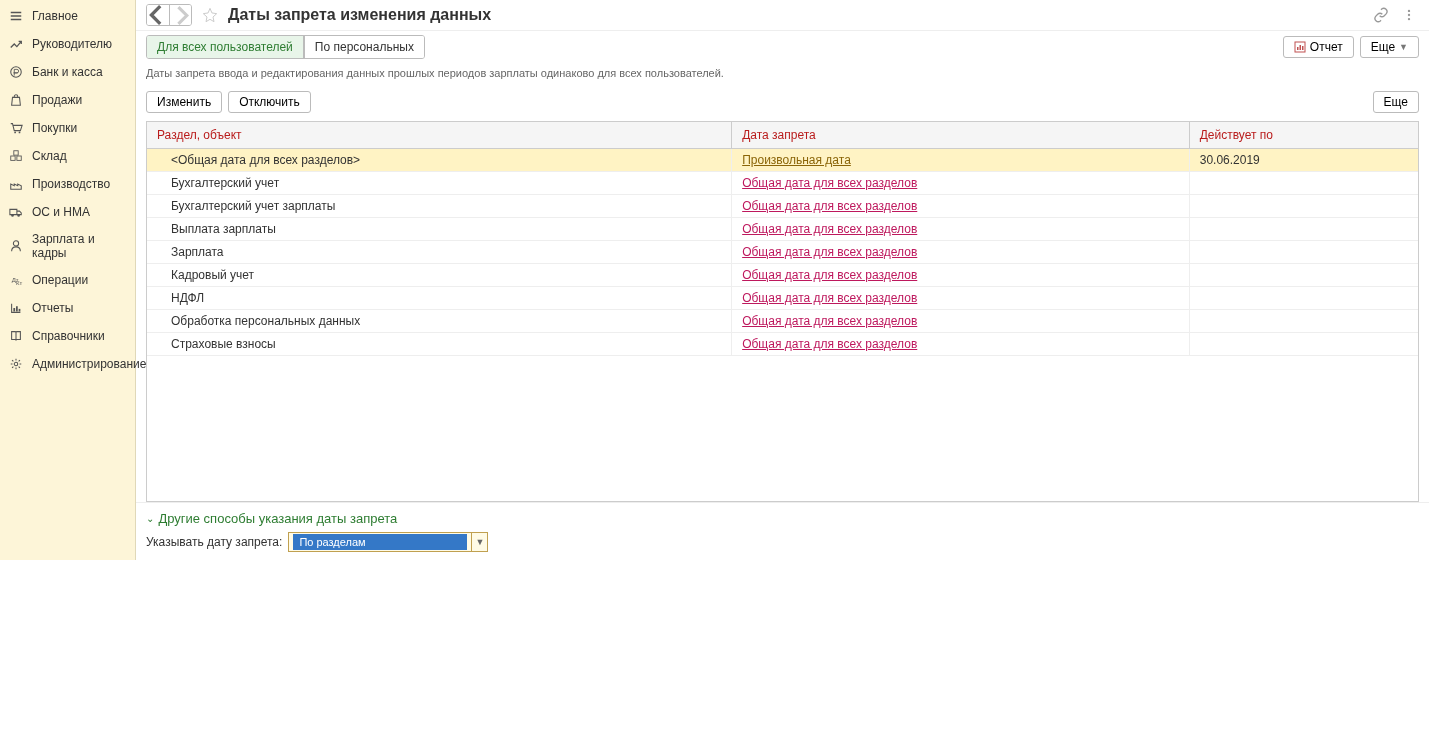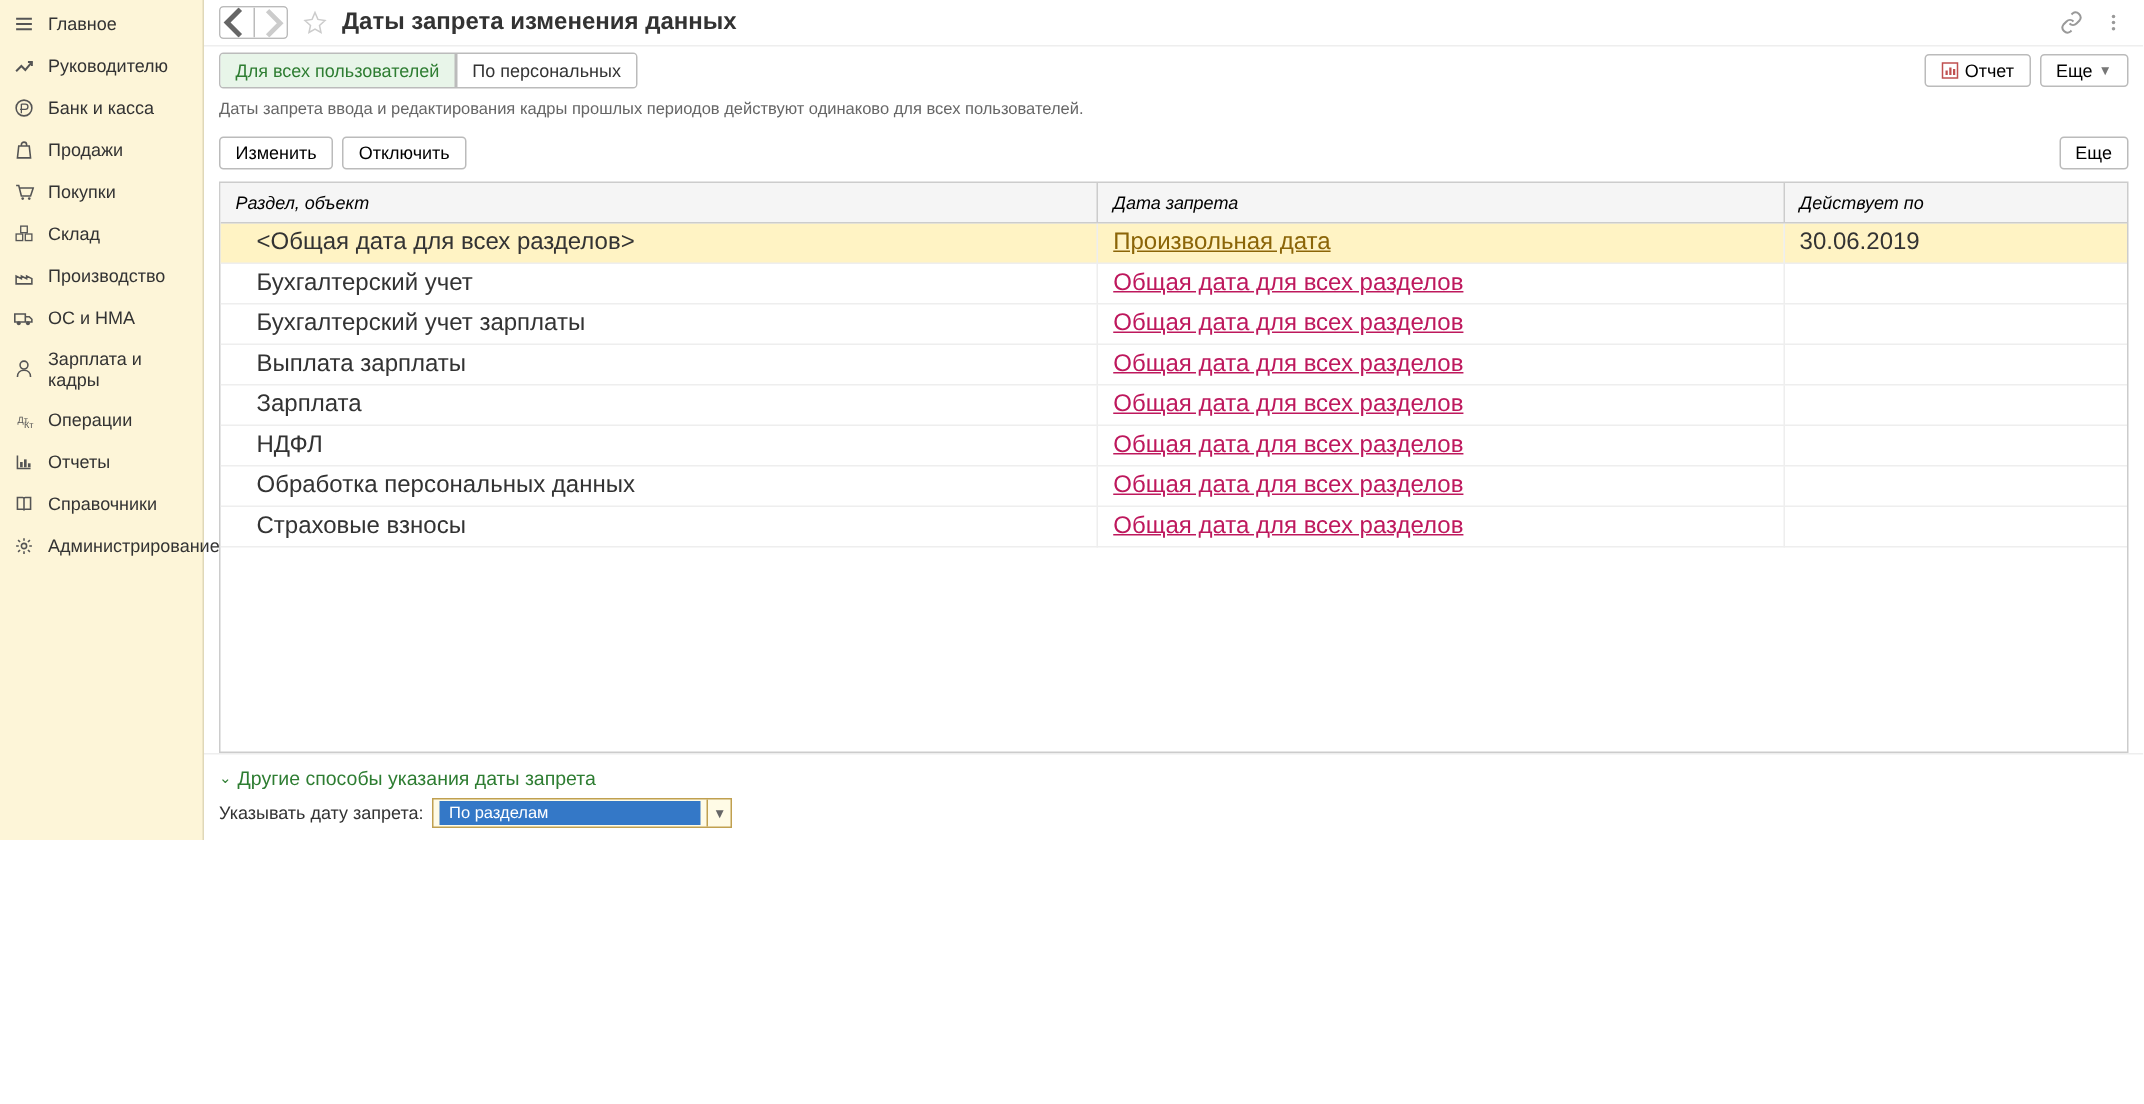--- a/index.html
+++ b/index.html
@@ -26,23 +26,23 @@
 .tab.active { background: #e8f5e9; color: #2e7d32; border-right: 1px solid #bbb; }
 .tab + .tab { border-left: 1px solid #bbb; }
 .spacer { flex: 1; }
 .btn { padding: 3px 10px; border: 1px solid #bbb; border-radius: 3px; background: #fff; cursor: pointer; font-size: 12px; display: inline-flex; align-items: center; gap: 4px; }
 .btn .dropdown-arrow { font-size: 9px; color: #777; }
 .report-icon { width: 12px; height: 12px; display: inline-flex; }
 .description { padding: 4px 10px; color: #666; font-size: 11px; }
 .action-row { display: flex; align-items: center; padding: 8px 10px; gap: 6px; }
 .table-container { margin: 0 10px; border: 1px solid #ccc; flex: 1; overflow: auto; background: #fff; }
 .table { width: 100%; border-collapse: collapse; }
-.table th { background: #f5f5f5; border-bottom: 1px solid #ccc; border-right: 1px solid #ccc; padding: 6px 10px; text-align: left; font-weight: normal; color: #000000; font-size: 12px; font-style: italic; }
+.table th { background: #f5f5f5; border-bottom: 1px solid #ccc; border-right: 1px solid #ccc; padding: 6px 10px; text-align: left; font-weight: normal; color: #b91c1c; font-size: 12px; }
 .table th:last-child { border-right: none; }
-.table td { border-bottom: 1px solid #eee; border-right: 1px solid #eee; padding: 4px 10px; font-size: 16px; }
+.table td { border-bottom: 1px solid #eee; border-right: 1px solid #eee; padding: 4px 10px; font-size: 12px; }
 .table td:last-child { border-right: none; }
 .table tr.selected td { background: #fff3c4; }
 .table tr.selected td.col-section { font-weight: normal; }
 .col-section { padding-left: 24px !important; }
 .selected .col-section { padding-left: 24px !important; }
 .link-active { color: #8b6508; text-decoration: underline; cursor: pointer; }
 .link-disabled { color: #be185d; text-decoration: underline; cursor: pointer; }
 .footer { padding: 8px 10px; border-top: 1px solid #eee; }
 .collapse-header { color: #2e7d32; font-size: 13px; cursor: pointer; display: flex; align-items: center; gap: 4px; margin-bottom: 6px; }
 .collapse-arrow { font-size: 10px; }
@@ -228,21 +228,21 @@
             </svg>
           </span>
         <span>Отчет</span>
       </button>
       <button class="btn">
         <span>Еще</span>
         <span class="dropdown-arrow">▼</span>
       </button>
     </div>
 
-    <div class="description">Даты запрета ввода и редактирования кадры прошлых периодов действуют одинаково для всех пользователей.</div>
+    <div class="description">Даты запрета ввода и редактирования данных прошлых периодов зарплаты одинаково для всех пользователей.</div>
 
     <div class="action-row">
       <button class="btn">Изменить</button>
       <button class="btn">Отключить</button>
       <div class="spacer"></div>
       <button class="btn">
         <span>Еще</span>
       </button>
     </div>
 
@@ -275,20 +275,25 @@
               <td class="col-section">Выплата зарплаты</td>
               <td><span class="link-disabled">Общая дата для всех разделов</span></td>
               <td></td>
             </tr>
             <tr>
               <td class="col-section">Зарплата</td>
               <td><span class="link-disabled">Общая дата для всех разделов</span></td>
               <td></td>
             </tr>
             <tr>
+              <td class="col-section">Кадровый учет</td>
+              <td><span class="link-disabled">Общая дата для всех разделов</span></td>
+              <td></td>
+            </tr>
+            <tr>
               <td class="col-section">НДФЛ</td>
               <td><span class="link-disabled">Общая дата для всех разделов</span></td>
               <td></td>
             </tr>
             <tr>
               <td class="col-section">Обработка персональных данных</td>
               <td><span class="link-disabled">Общая дата для всех разделов</span></td>
               <td></td>
             </tr>
             <tr>

